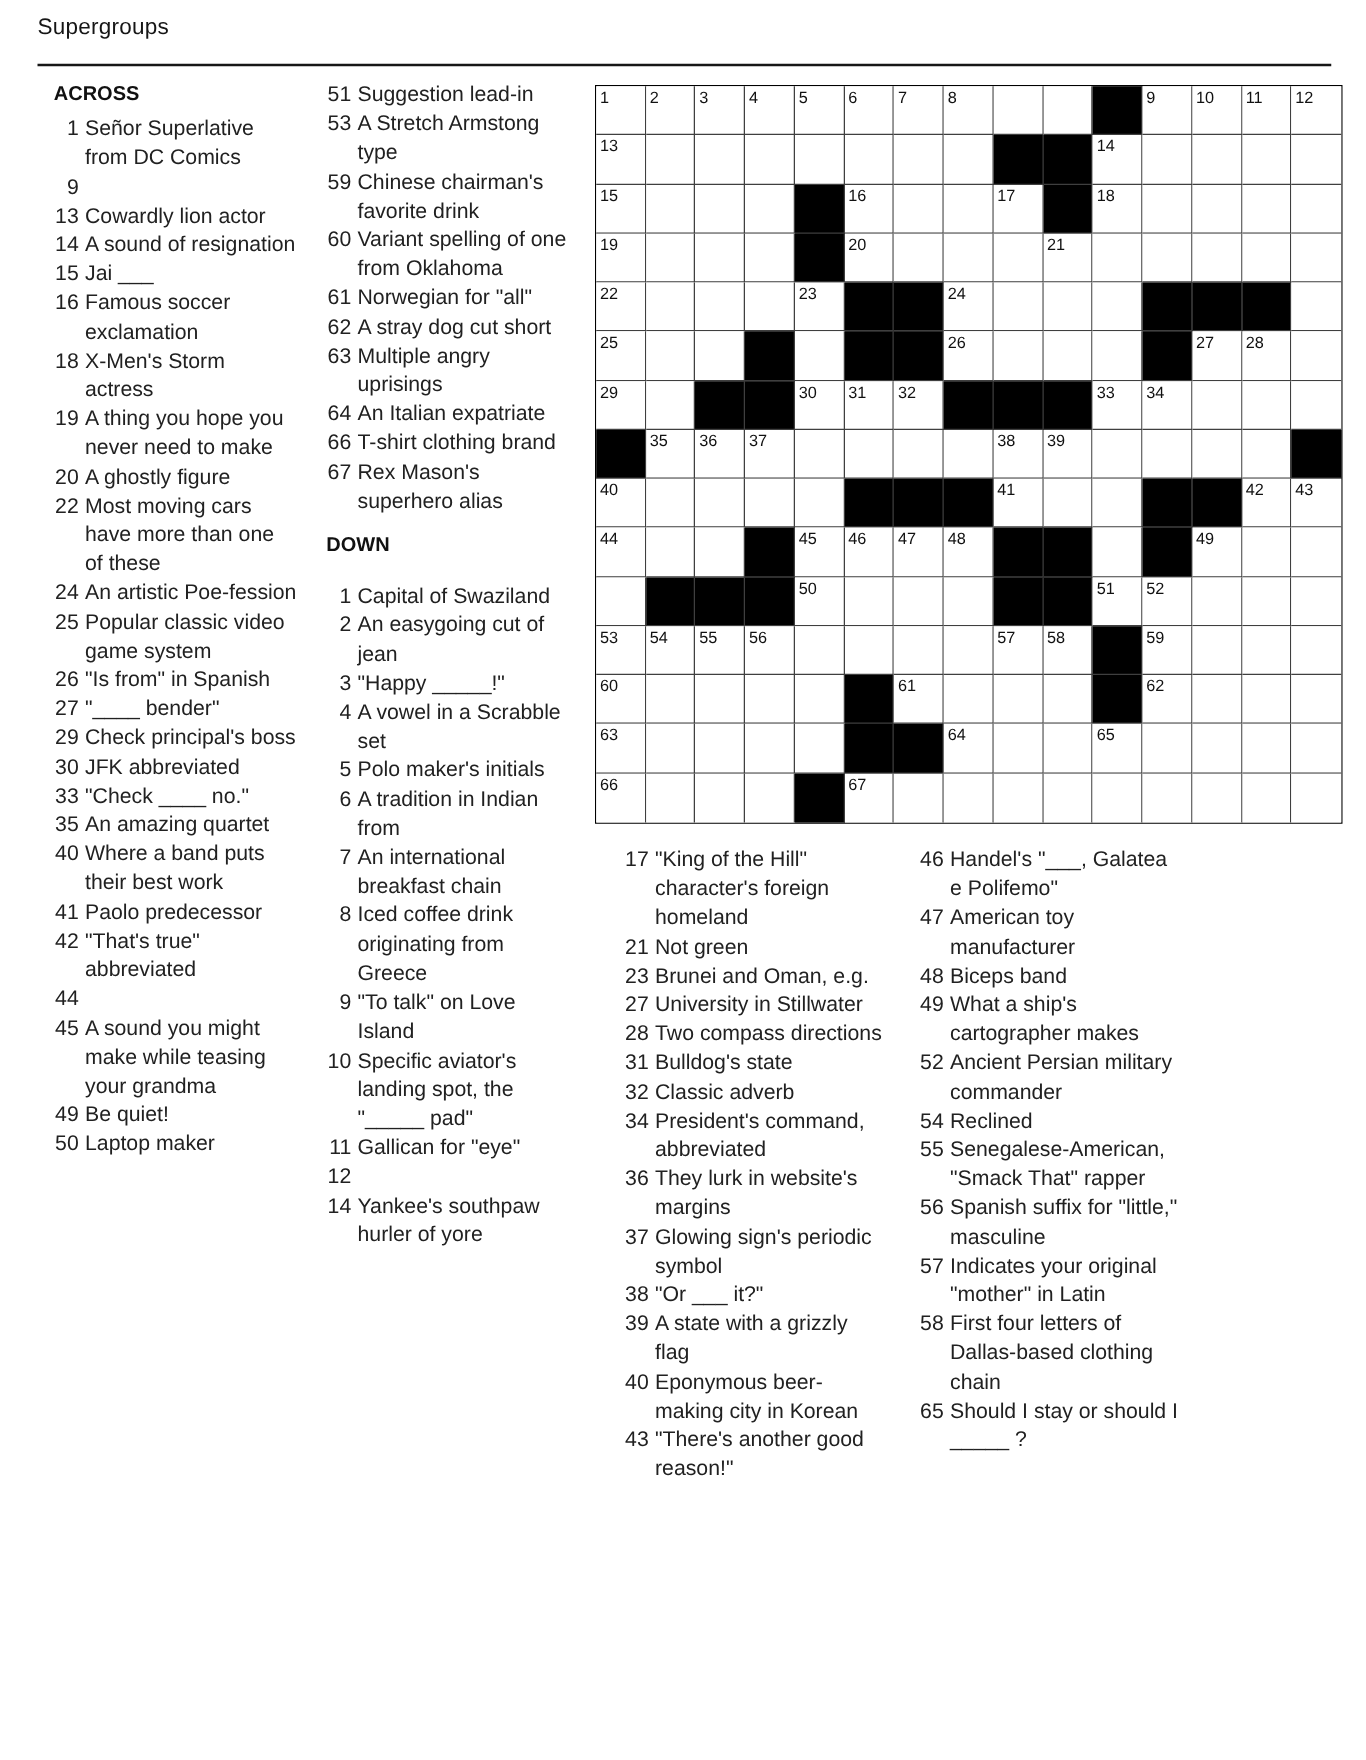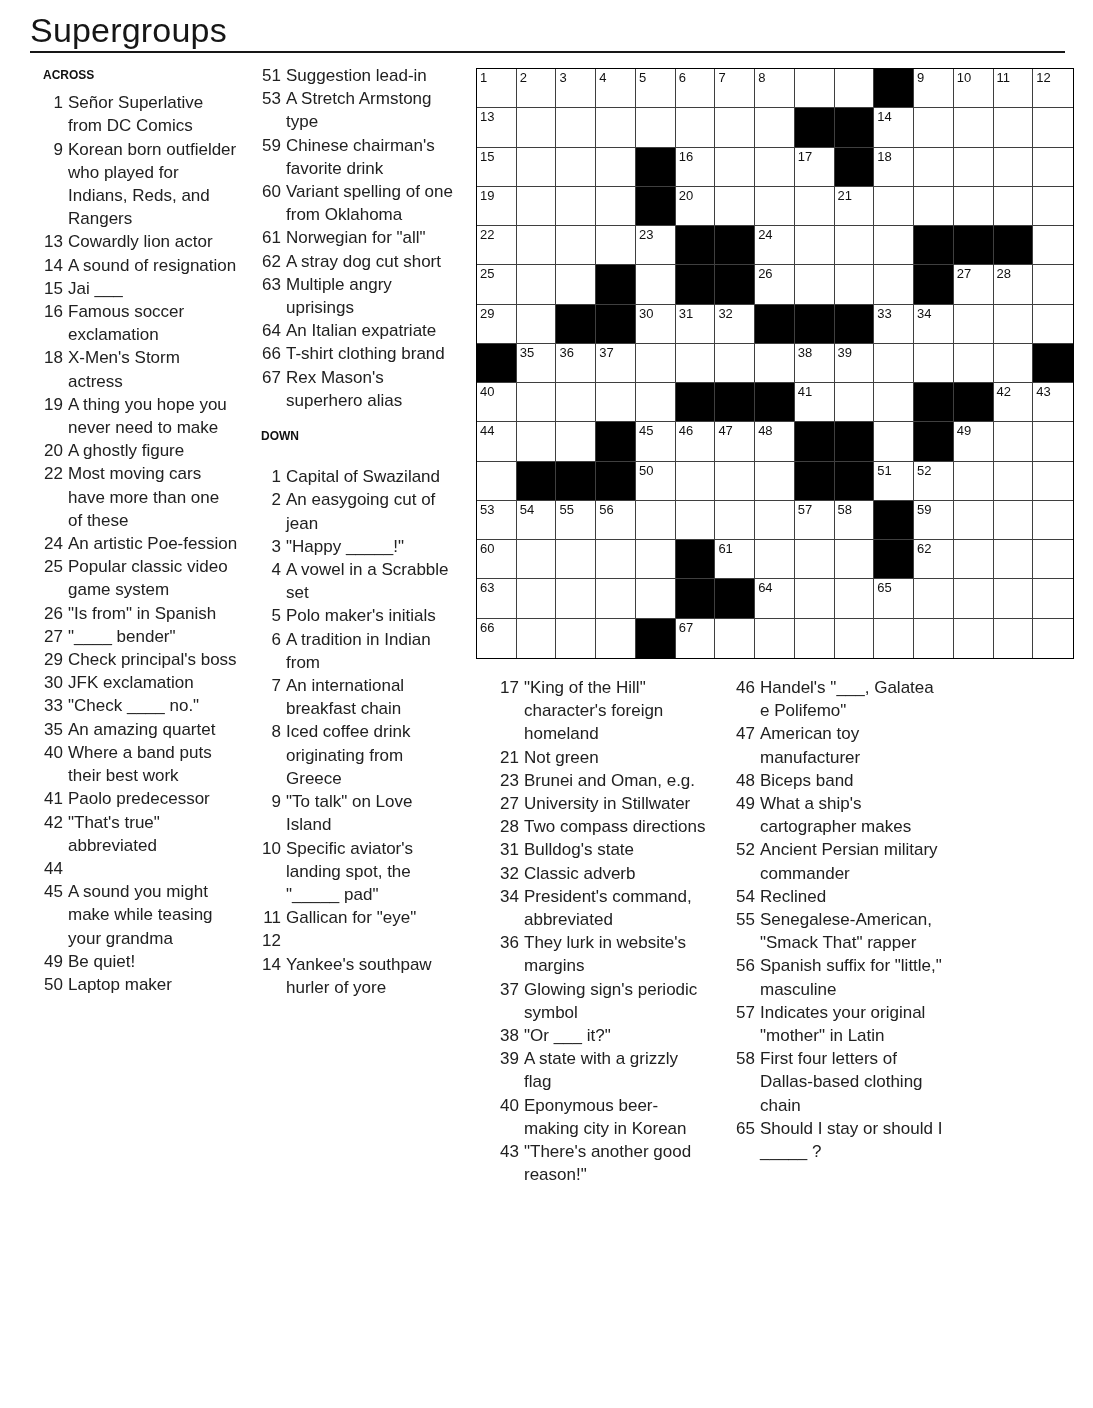--- a/index.html
+++ b/index.html
@@ -2,27 +2,27 @@
 <html><head>
 <meta charset="utf-8">
 <style>
   html,body{margin:0;padding:0;}
   body{
     width:1093px;height:1408px;position:relative;background:#ffffff;
     font-family:"Liberation Sans","DejaVu Sans",sans-serif;color:#1c1c1c;
     overflow:hidden;
   }
   .title{
-    position:absolute;left:30px;top:11px;font-size:34px;font-weight:400;
+    position:absolute;left:30px;top:11px;font-size:18px;font-weight:400;
     color:#161616;letter-spacing:0.2px;
   }
   .rule{position:absolute;left:30px;top:51px;width:1035px;height:2px;background:#161616;}
 
   .clue-col{position:absolute;font-size:17px;line-height:23.2px;color:#212121;}
-  .section-header{font-weight:700;font-size:12px;padding-left:2px;margin-bottom:4px;color:#111;}
+  .section-header{font-weight:700;font-size:16px;padding-left:2px;margin-bottom:4px;color:#111;}
   .section-header.down{margin-top:13px;margin-bottom:17px;}
   .clue{display:flex;align-items:flex-start;}
   .cnum{flex:0 0 22px;width:22px;text-align:right;}
   .ctext{margin-left:5px;min-width:0;overflow-wrap:break-word;}
 
   .grid{
     position:absolute;left:476px;top:68px;width:598px;height:591px;
     display:grid;grid-template-columns:repeat(15,1fr);grid-template-rows:repeat(15,1fr);
     border:1px solid #000;box-sizing:border-box;background:#fff;
   }
@@ -45,21 +45,20 @@
 
 <div class="clue-col" style="left:41px;top:64px;width:197px;">
   <div class="section-header">ACROSS</div>
   <div>
       <div class="clue">
         <span class="cnum">1</span>
         <span class="ctext">Señor Superlative from DC Comics</span>
       </div>
       <div class="clue">
         <span class="cnum">9</span>
-        <span class="ctext">Korean born outfielder who played for Indians, Reds, and Rangers</span>
       </div>
       <div class="clue">
         <span class="cnum">13</span>
         <span class="ctext">Cowardly lion actor</span>
       </div>
       <div class="clue">
         <span class="cnum">14</span>
         <span class="ctext">A sound of resignation</span>
       </div>
       <div class="clue">
@@ -101,21 +100,21 @@
       <div class="clue">
         <span class="cnum">27</span>
         <span class="ctext">"____ bender"</span>
       </div>
       <div class="clue">
         <span class="cnum">29</span>
         <span class="ctext">Check principal's boss</span>
       </div>
       <div class="clue">
         <span class="cnum">30</span>
-        <span class="ctext">JFK exclamation</span>
+        <span class="ctext">JFK abbreviated</span>
       </div>
       <div class="clue">
         <span class="cnum">33</span>
         <span class="ctext">"Check ____ no."</span>
       </div>
       <div class="clue">
         <span class="cnum">35</span>
         <span class="ctext">An amazing quartet</span>
       </div>
       <div class="clue">

